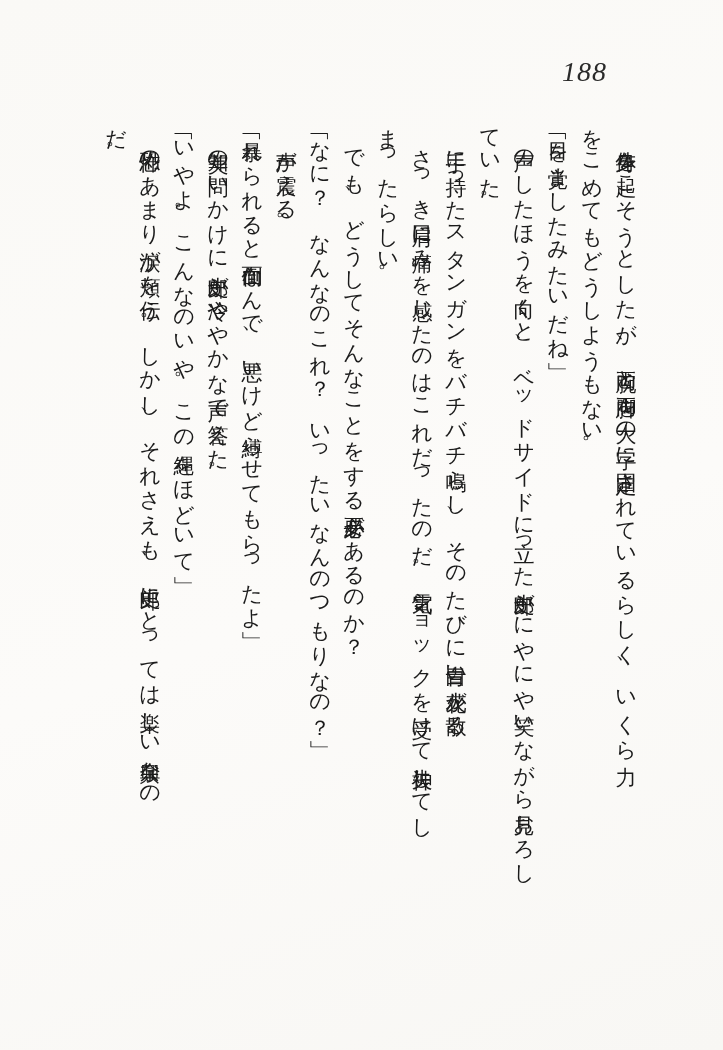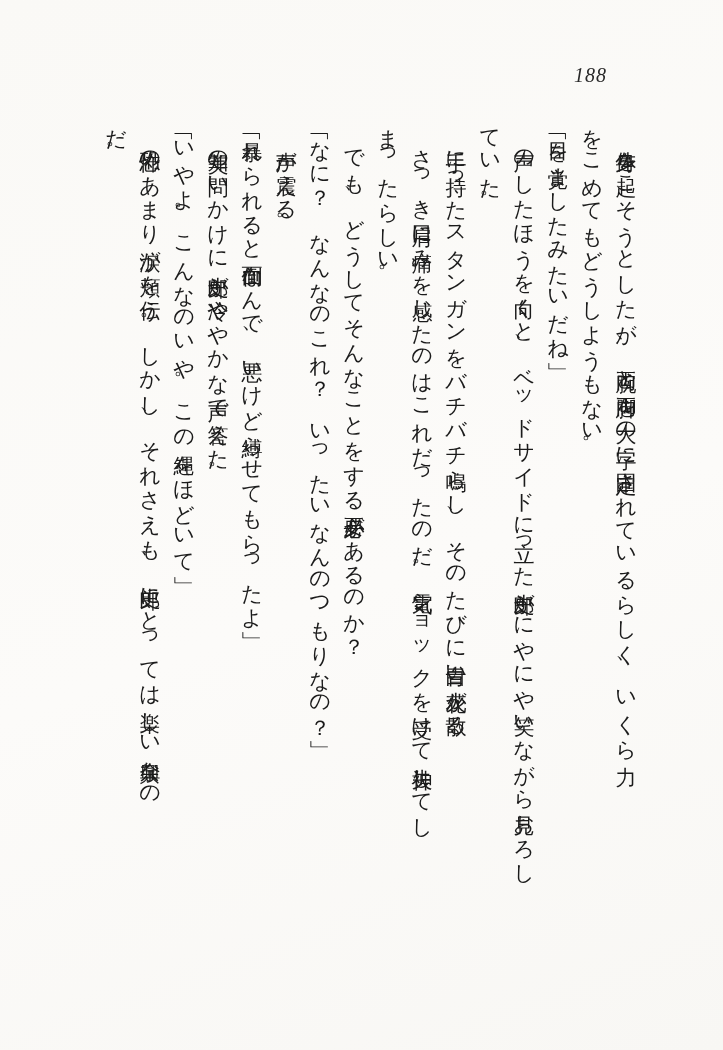--- a/index.html
+++ b/index.html
@@ -12,23 +12,23 @@
     width: 723px;
     height: 1050px;
     margin: 0 auto;
     background: linear-gradient(160deg, #faf9f6 0%, #fcfbf9 55%, #f8f7f4 100%);
     overflow: hidden;
     font-family: "Liberation Serif", "DejaVu Serif", serif;
     color: #1e1e1e;
   }
   .page-number {
     position: absolute;
-    top: 64px;
+    top: 56px;
     right: 116px;
-    font-size: 20px;
+    font-size: 28px;
     font-style: italic;
     letter-spacing: 1px;
     color: #2a2a2a;
   }
   .text-block {
     position: absolute;
     top: 114px;
     right: 80px;
     height: 905px;
     writing-mode: vertical-rl;

